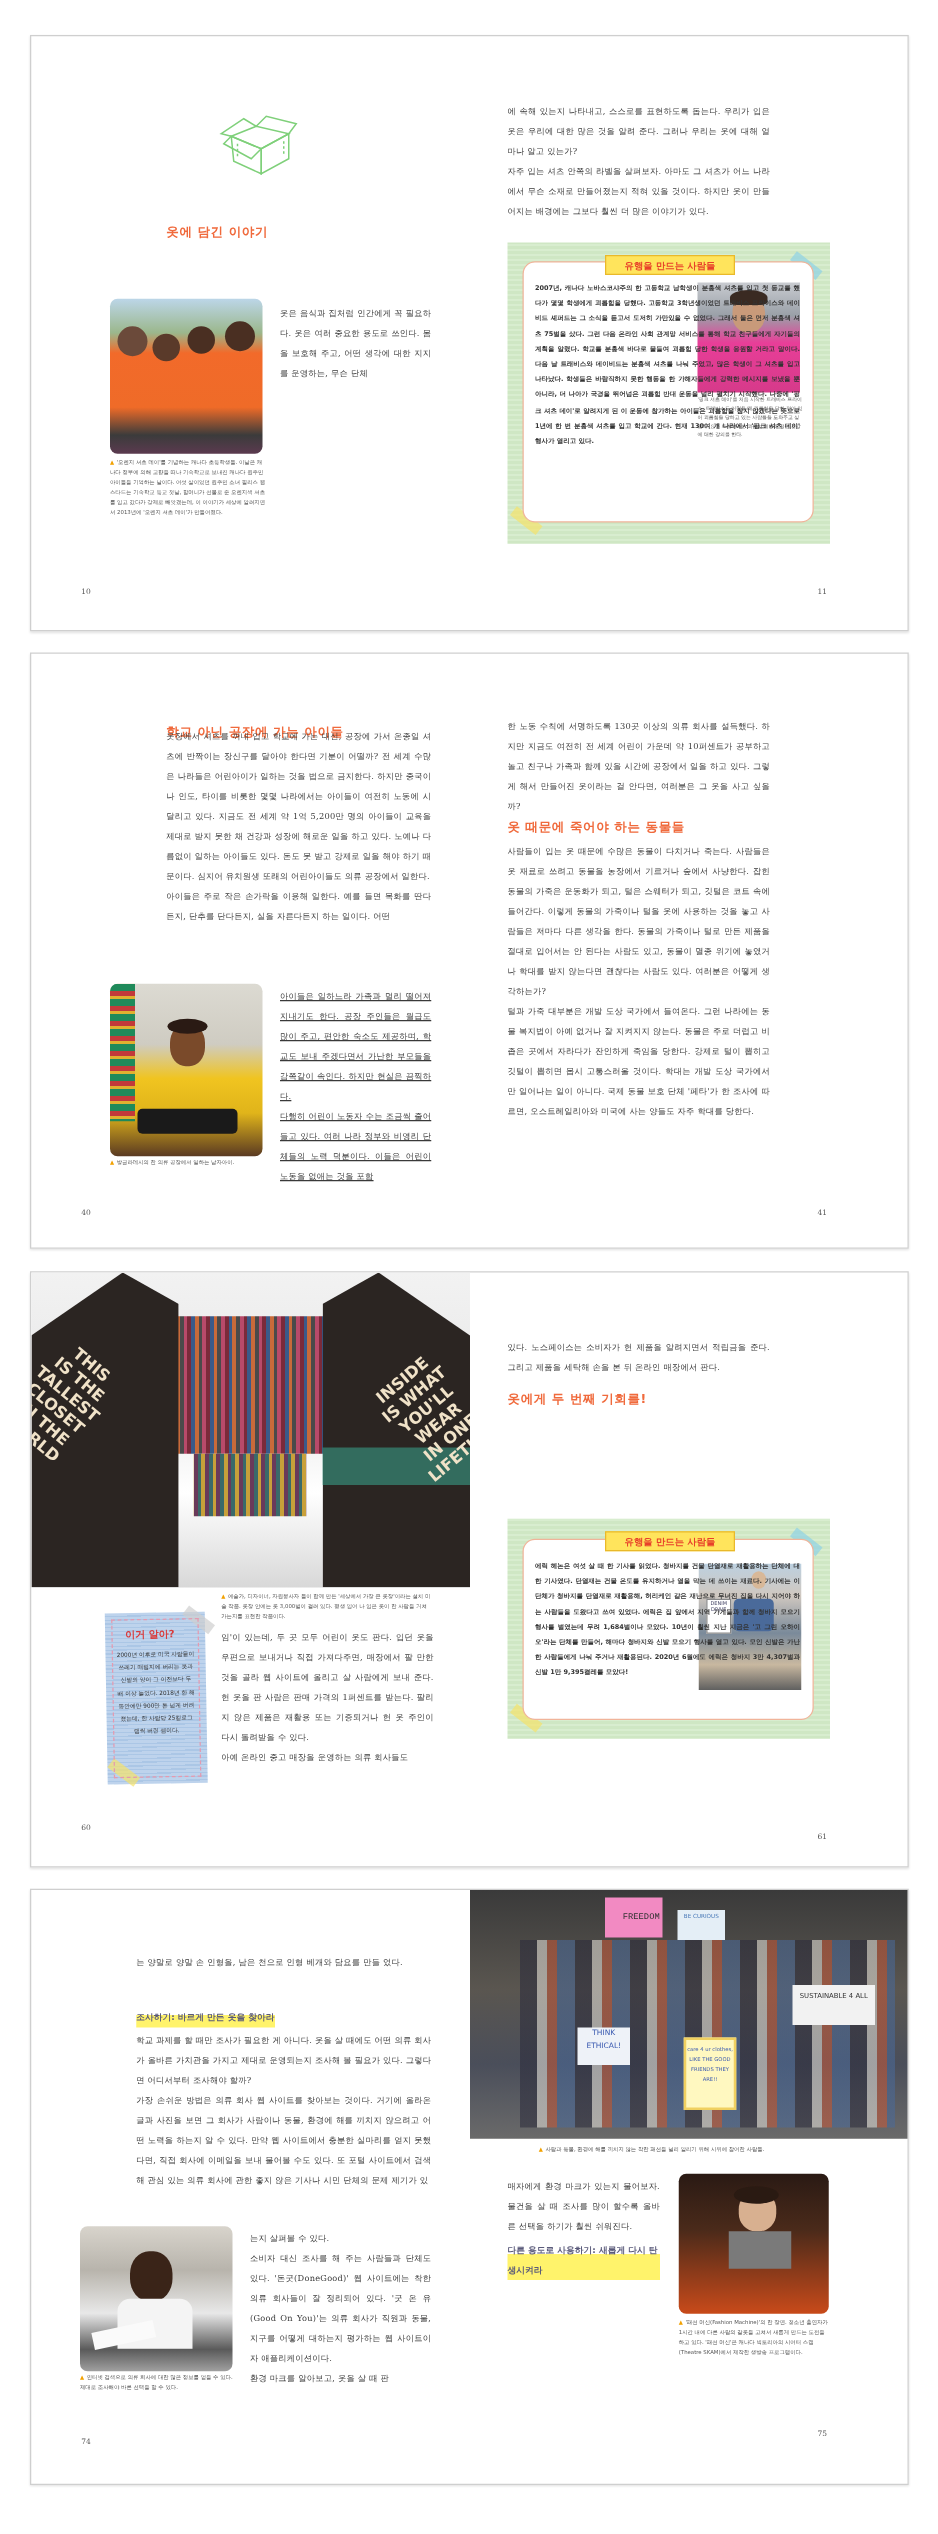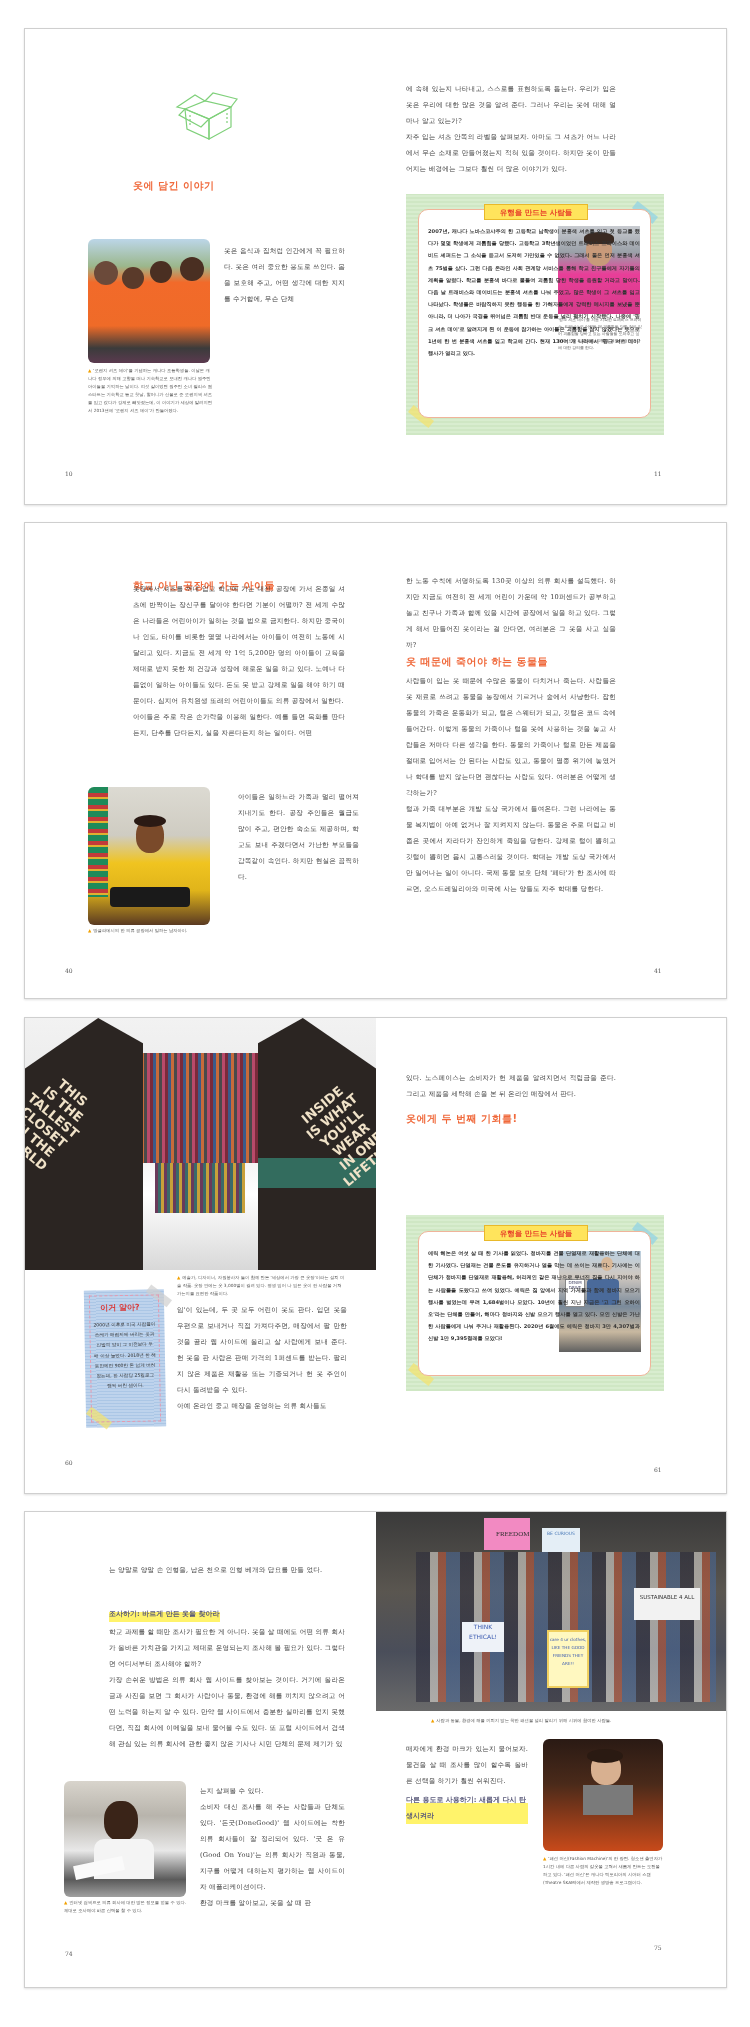--- a/index.html
+++ b/index.html
@@ -64,21 +64,21 @@
     <div class="heading" style="left:108px; top:150px;">옷에 담긴 이야기</div>
     <div class="photo" style="left:63px; top:210px; width:122px; height:124px; background: linear-gradient(180deg,#bcd6e8 0%,#9bb78c 22%,#f26a2a 35%,#ef6b28 70%,#3b3b3b 88%,#5b3a4f 100%);">
       <div style="position:absolute; left:6px; top:22px; width:24px; height:24px; border-radius:50%; background:#6b4a3a;"></div>
       <div style="position:absolute; left:34px; top:28px; width:22px; height:22px; border-radius:50%; background:#5a3a2a;"></div>
       <div style="position:absolute; left:62px; top:22px; width:22px; height:22px; border-radius:50%; background:#4a2f22;"></div>
       <div style="position:absolute; left:92px; top:18px; width:24px; height:24px; border-radius:50%; background:#4a2f22;"></div>
     </div>
     <div class="caption" style="left:63px; top:338px; width:124px;"><span class="tri">▲</span><span>'오렌지 셔츠 데이'를 기념하는 캐나다 초등학생들. 이날은 캐나다 정부에 의해 고향을 떠나 기숙학교로 보내진 캐나다 원주민 아이들을 기억하는 날이다. 여섯 살이었던 원주민 소녀 필리스 웹스타드는 기숙학교 등교 첫날, 할머니가 선물로 준 오렌지색 셔츠를 입고 갔다가 강제로 빼앗겼는데, 이 이야기가 세상에 알려지면서 2013년에 '오렌지 셔츠 데이'가 만들어졌다.</span></div>
     <div class="txt" style="left:199px; top:198px; width:121px;">
       <br>
-      <span>옷은 음식과 집처럼 인간에게 꼭 필요하다. 옷은 여러 중요한 용도로 쓰인다. 몸을 보호해 주고, 어떤 생각에 대한 지지를 수거함에, 무슨 단체</span>
+      <span>옷은 음식과 집처럼 인간에게 꼭 필요하다. 옷은 여러 중요한 용도로 쓰인다. 몸을 보호해 주고, 어떤 생각에 대한 지지를 운영하는, 무슨 단체</span>
     </div>
     <div class="pagenum" style="left:40px; top:441px;">10</div>
   </div>
   <div class="page right">
     <div class="txt" style="left:30px; top:52px; width:210px;">
       <span>에 속해 있는지 나타내고, 스스로를 표현하도록 돕는다. 우리가 입은 옷은 우리에 대한 많은 것을 알려 준다. 그러나 우리는 옷에 대해 얼마나 알고 있는가?</span><br>
       <span>자주 입는 셔츠 안쪽의 라벨을 살펴보자. 아마도 그 셔츠가 어느 나라에서 무슨 소재로 만들어졌는지 적혀 있을 것이다. 하지만 옷이 만들어지는 배경에는 그보다 훨씬 더 많은 이야기가 있다.</span>
     </div>
     <div class="callout" style="left:30px; top:165px; width:258px; height:241px;">
       <div class="tape blue" style="right:6px; top:14px;"></div>
@@ -103,22 +103,23 @@
       <span>옷장에서 셔츠를 꺼내 입고 학교에 가는 대신, 공장에 가서 온종일 셔츠에 반짝이는 장신구를 달아야 한다면 기분이 어떨까? 전 세계 수많은 나라들은 어린아이가 일하는 것을 법으로 금지한다. 하지만 중국이나 인도, 타이를 비롯한 몇몇 나라에서는 아이들이 여전히 노동에 시달리고 있다. 지금도 전 세계 약 1억 5,200만 명의 아이들이 교육을 제대로 받지 못한 채 건강과 성장에 해로운 일을 하고 있다. 노예나 다름없이 일하는 아이들도 있다. 돈도 못 받고 강제로 일을 해야 하기 때문이다. 심지어 유치원생 또래의 어린아이들도 의류 공장에서 일한다.</span><br>
       <span>아이들은 주로 작은 손가락을 이용해 일한다. 예를 들면 목화를 딴다든지, 단추를 단다든지, 실을 자른다든지 하는 일이다. 어떤</span>
     </div>
     <div class="photo" style="left:63px; top:264px; width:122px; height:138px; background: linear-gradient(180deg,#dcdad2 0%,#cfccc2 35%,#f0c420 55%,#e0b41a 75%,#5a3a22 100%);">
       <div style="position:absolute; left:0; top:0; width:20px; height:110px; background: repeating-linear-gradient(180deg,#1f8a5a 0 6px,#c23a3a 6px 10px,#e0b030 10px 12px);"></div>
       <div style="position:absolute; left:48px; top:32px; width:28px; height:34px; border-radius:45%; background:#7a4a2a;"></div>
       <div style="position:absolute; left:46px; top:28px; width:32px; height:12px; border-radius:50%; background:#2a1a14;"></div>
       <div style="position:absolute; left:22px; top:100px; width:80px; height:20px; background:#1a1a1a; border-radius:4px;"></div>
     </div>
     <div class="caption" style="left:63px; top:404px; width:124px;"><span class="tri">▲</span><span>방글라데시의 한 의류 공장에서 일하는 남자아이.</span></div>
-    <div class="txt" style="left:213px; top:266px; width:121px;">
+    <div class="txt" style="left:199px; top:266px; width:121px;text-decoration:underline;">
       <span>아이들은 일하느라 가족과 멀리 떨어져 지내기도 한다. 공장 주인들은 월급도 많이 주고, 편안한 숙소도 제공하며, 학교도 보내 주겠다면서 가난한 부모들을 감쪽같이 속인다. 하지만 현실은 끔찍하다.</span><br>
+      <span>다행히 어린이 노동자 수는 조금씩 줄어들고 있다. 여러 나라 정부와 비영리 단체들의 노력 덕분이다. 이들은 어린이 노동을 없애는 것을 포함</span>
     </div>
     <div class="pagenum" style="left:40px; top:444px;">40</div>
   </div>
   <div class="page right">
     <div class="txt" style="left:30px; top:50px; width:210px;">한 노동 수칙에 서명하도록 130곳 이상의 의류 회사를 설득했다. 하지만 지금도 여전히 전 세계 어린이 가운데 약 10퍼센트가 공부하고 놀고 친구나 가족과 함께 있을 시간에 공장에서 일을 하고 있다. 그렇게 해서 만들어진 옷이라는 걸 안다면, 여러분은 그 옷을 사고 싶을까?</div>
     <div class="heading" style="left:30px; top:132px;">옷 때문에 죽어야 하는 동물들</div>
     <div class="txt" style="left:30px; top:150px; width:210px;">
       <span>사람들이 입는 옷 때문에 수많은 동물이 다치거나 죽는다. 사람들은 옷 재료로 쓰려고 동물을 농장에서 기르거나 숲에서 사냥한다. 잡힌 동물의 가죽은 운동화가 되고, 털은 스웨터가 되고, 깃털은 코트 속에 들어간다. 이렇게 동물의 가죽이나 털을 옷에 사용하는 것을 놓고 사람들은 저마다 다른 생각을 한다. 동물의 가죽이나 털로 만든 제품을 절대로 입어서는 안 된다는 사람도 있고, 동물이 멸종 위기에 놓였거나 학대를 받지 않는다면 괜찮다는 사람도 있다. 여러분은 어떻게 생각하는가?</span><br>
       <span>털과 가죽 대부분은 개발 도상 국가에서 들여온다. 그런 나라에는 동물 복지법이 아예 없거나 잘 지켜지지 않는다. 동물은 주로 더럽고 비좁은 곳에서 자라다가 잔인하게 죽임을 당한다. 강제로 털이 뽑히고 깃털이 뽑히면 몹시 고통스러울 것이다. 학대는 개발 도상 국가에서만 일어나는 일이 아니다. 국제 동물 보호 단체 '페타'가 한 조사에 따르면, 오스트레일리아와 미국에 사는 양들도 자주 학대를 당한다.</span>
     </div>
@@ -201,21 +202,21 @@
     <div class="txt" style="left:175px; top:271px; width:145px;">
       <span>는지 살펴볼 수 있다.</span><br>
       <span>소비자 대신 조사를 해 주는 사람들과 단체도 있다. '돈굿(DoneGood)' 웹 사이트에는 착한 의류 회사들이 잘 정리되어 있다. '굿 온 유(Good On You)'는 의류 회사가 직원과 동물, 지구를 어떻게 대하는지 평가하는 웹 사이트이자 애플리케이션이다.</span><br>
       <span>환경 마크를 알아보고, 옷을 살 때 판</span>
     </div>
     <div class="pagenum" style="left:40px; top:438px;">74</div>
   </div>
   <div class="page right">
     <div style="position:absolute; left:0; top:0; width:351px; height:199px; background: linear-gradient(180deg,#3a3a3a 0%,#5a5650 40%,#4a4e5a 70%,#6a6a6a 100%); overflow:hidden;">
       <div style="position:absolute; left:40px; top:40px; width:300px; height:150px; background: repeating-linear-gradient(90deg,#2a2a3a 0 14px,#e8e4dc 14px 22px,#c85a3a 22px 30px,#4a6a9a 30px 44px);opacity:0.55;"></div>
-      <div style="position:absolute; left:108px; top:6px; width:46px; height:32px; background:#f28ac2; color:#333; font-family:Liberation Serif, serif; font-size:7px; line-height:32px;padding-left:12px;">FREEDOM</div>
+      <div style="position:absolute; left:108px; top:6px; width:46px; height:32px; background:#f28ac2; color:#333; font-family:Liberation Mono, monospace; font-size:7px; text-align:center; line-height:32px;padding-left:12px;">FREEDOM</div>
       <div style="position:absolute; left:166px; top:16px; width:38px; height:24px; background:#e4eef6; color:#4a7ab8; font-family:'DejaVu Sans',sans-serif; font-size:4.5px; text-align:center; line-height:12px;">BE CURIOUS</div>
       <div style="position:absolute; left:86px; top:110px; width:42px; height:30px; background:#eef2f8; color:#3a5ab0; font-family:'DejaVu Sans',sans-serif; font-size:6px; text-align:center; line-height:10px;">THINK ETHICAL!</div>
       <div style="position:absolute; left:171px; top:118px; width:42px; height:58px; background:#fff8c0; border:2px solid #f0d060; color:#3a5ab0; font-family:'DejaVu Sans',sans-serif; font-size:4.2px; text-align:center; line-height:8px; padding-top:4px;">care 4 ur clothes, LIKE THE GOOD FRIENDS THEY ARE!!</div>
       <div style="position:absolute; left:258px; top:76px; width:66px; height:32px; background:#f2f2f2; color:#333; font-family:'DejaVu Sans',sans-serif; font-size:5.5px; text-align:center; line-height:12px; padding:3px;">SUSTAINABLE 4 ALL</div>
     </div>
     <div class="caption" style="left:55px; top:205px; width:260px;"><span class="tri">▲</span><span>사람과 동물, 환경에 해를 끼치지 않는 착한 패션을 널리 알리기 위해 시위에 참여한 사람들.</span></div>
     <div class="txt" style="left:30px; top:229px; width:122px;">매자에게 환경 마크가 있는지 물어보자. 물건을 살 때 조사를 많이 할수록 올바른 선택을 하기가 훨씬 쉬워진다.</div>
     <div class="hl-heading" style="left:30px; top:280px; width:122px;">다른 용도로 사용하기: 새롭게 다시 탄생시켜라</div>
     <div class="photo" style="left:167px; top:227px; width:120px; height:112px; background: linear-gradient(180deg,#2a1a14 0%,#4a2a1a 40%,#8a3a1a 70%,#c84a1a 100%);">
       <div style="position:absolute; left:48px; top:14px; width:30px; height:32px; border-radius:45%; background:#d8b090;"></div>

